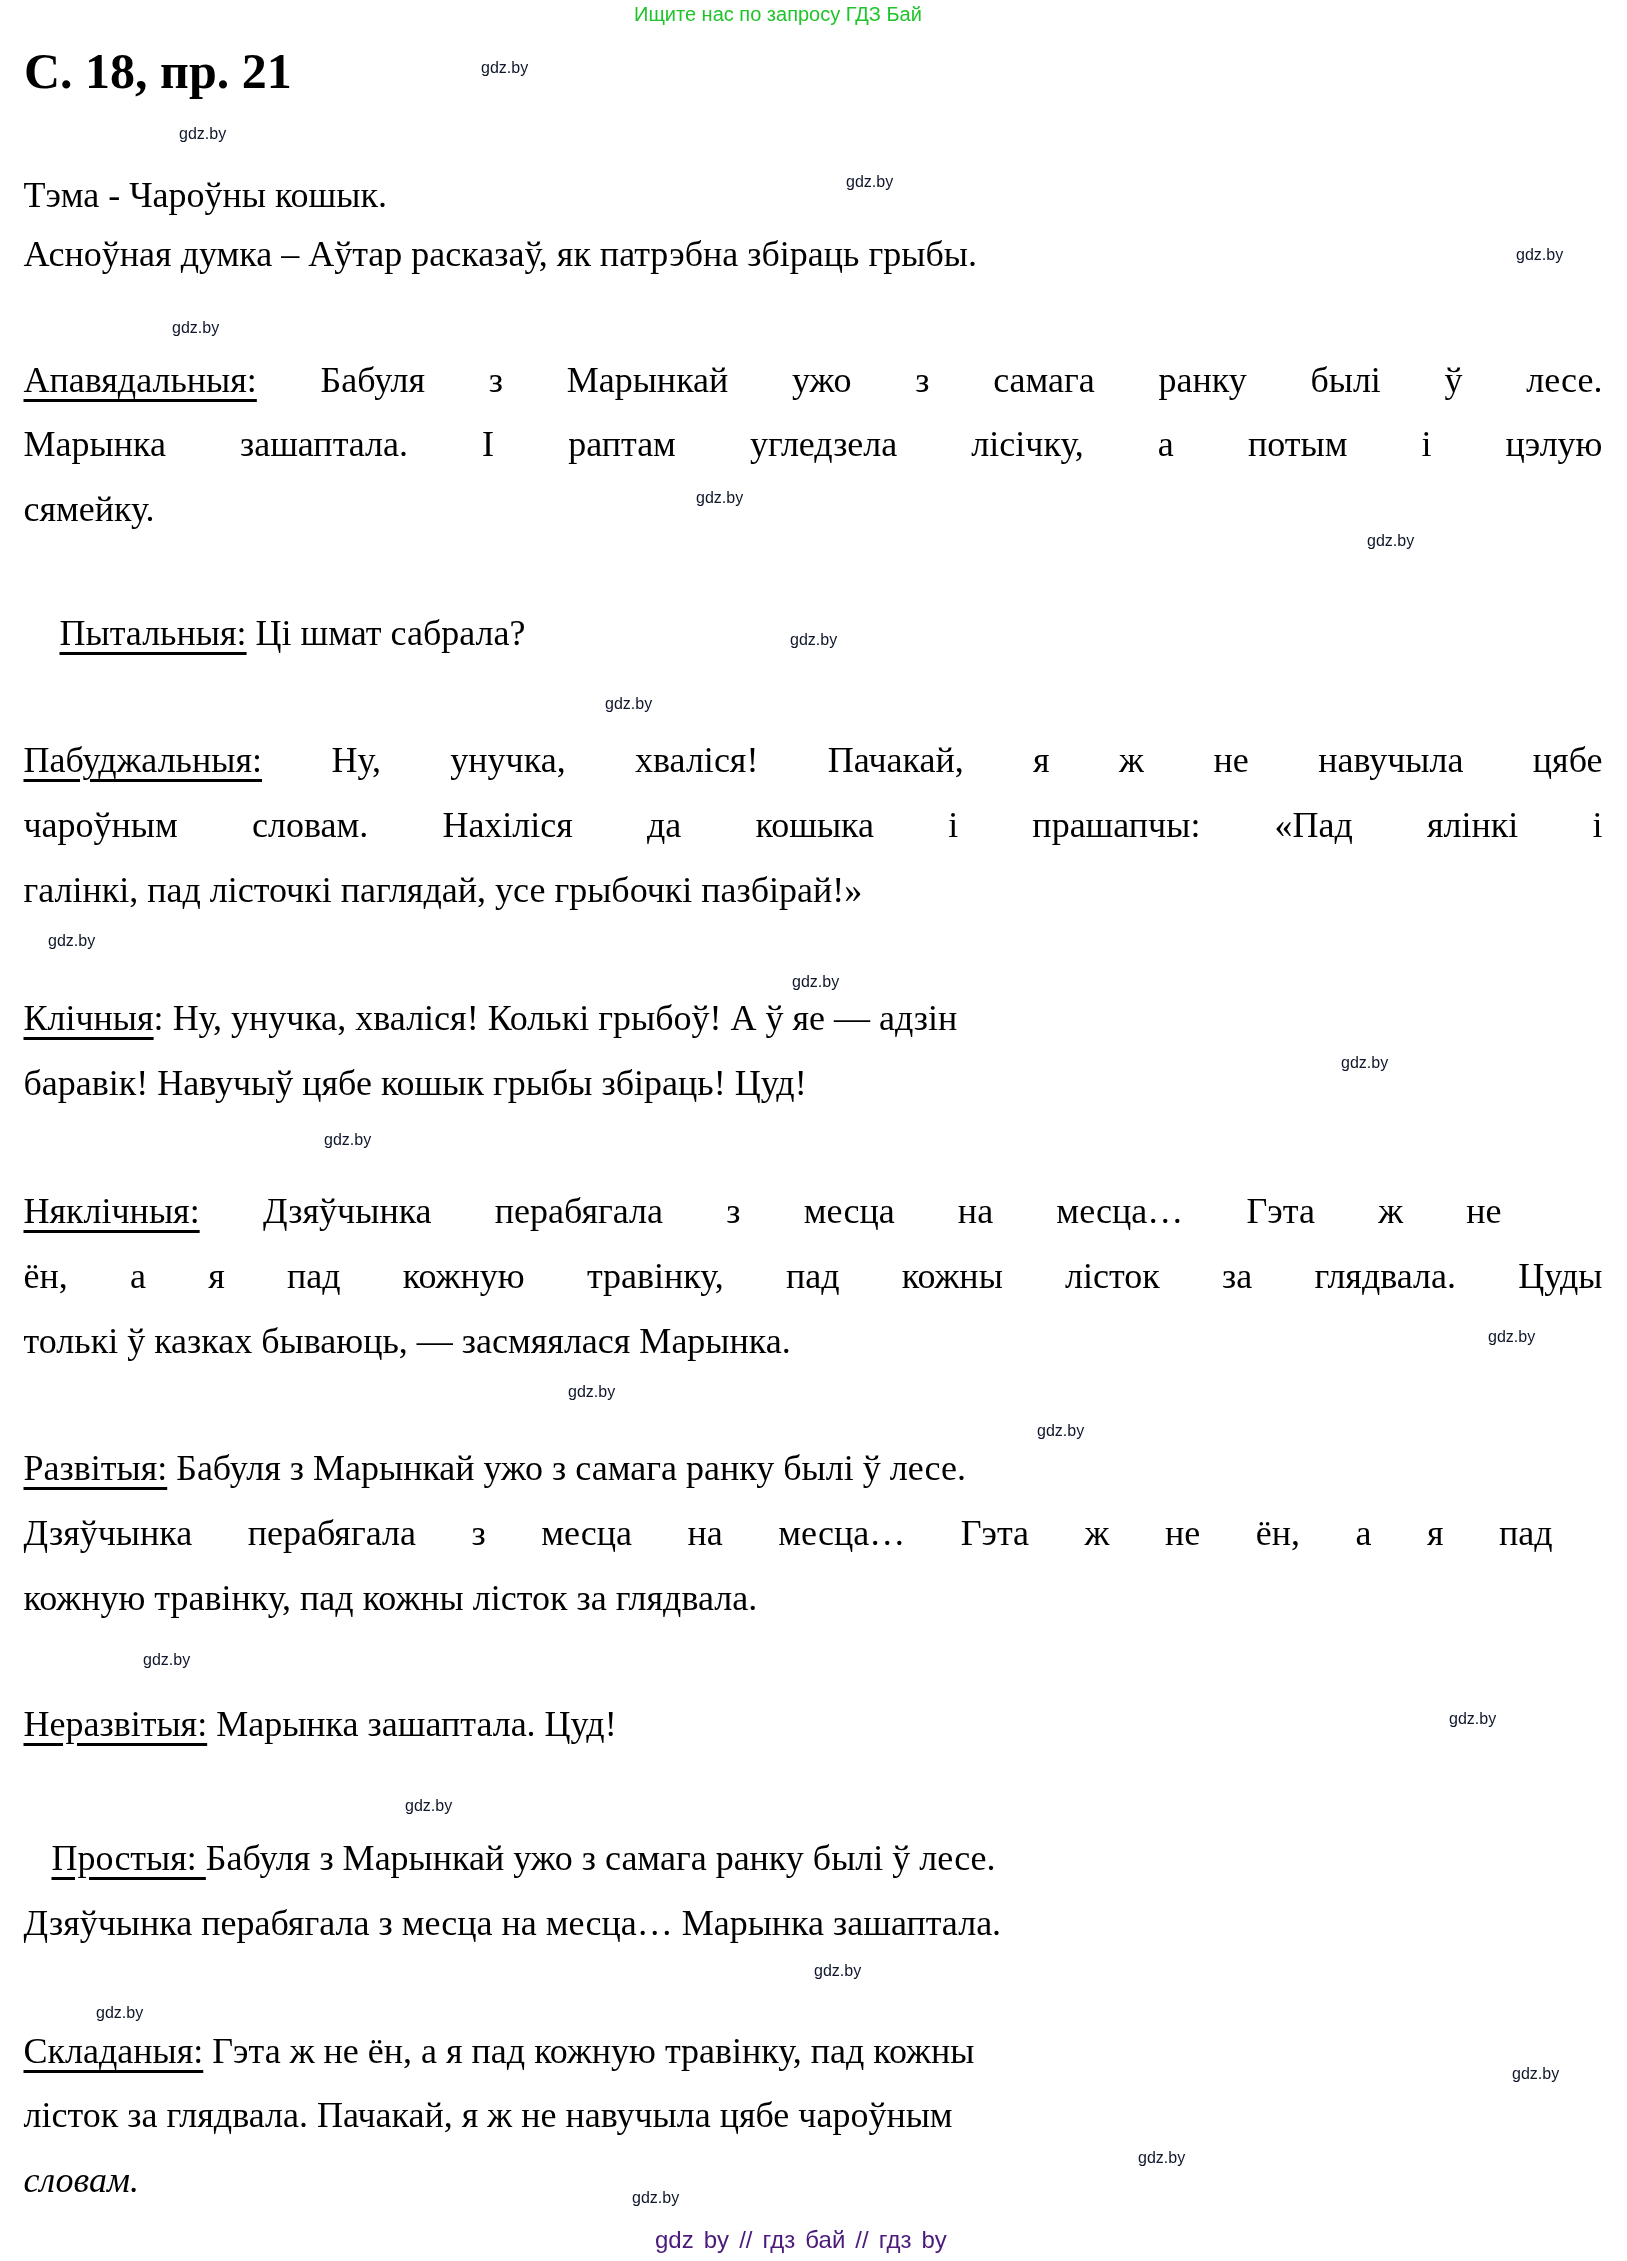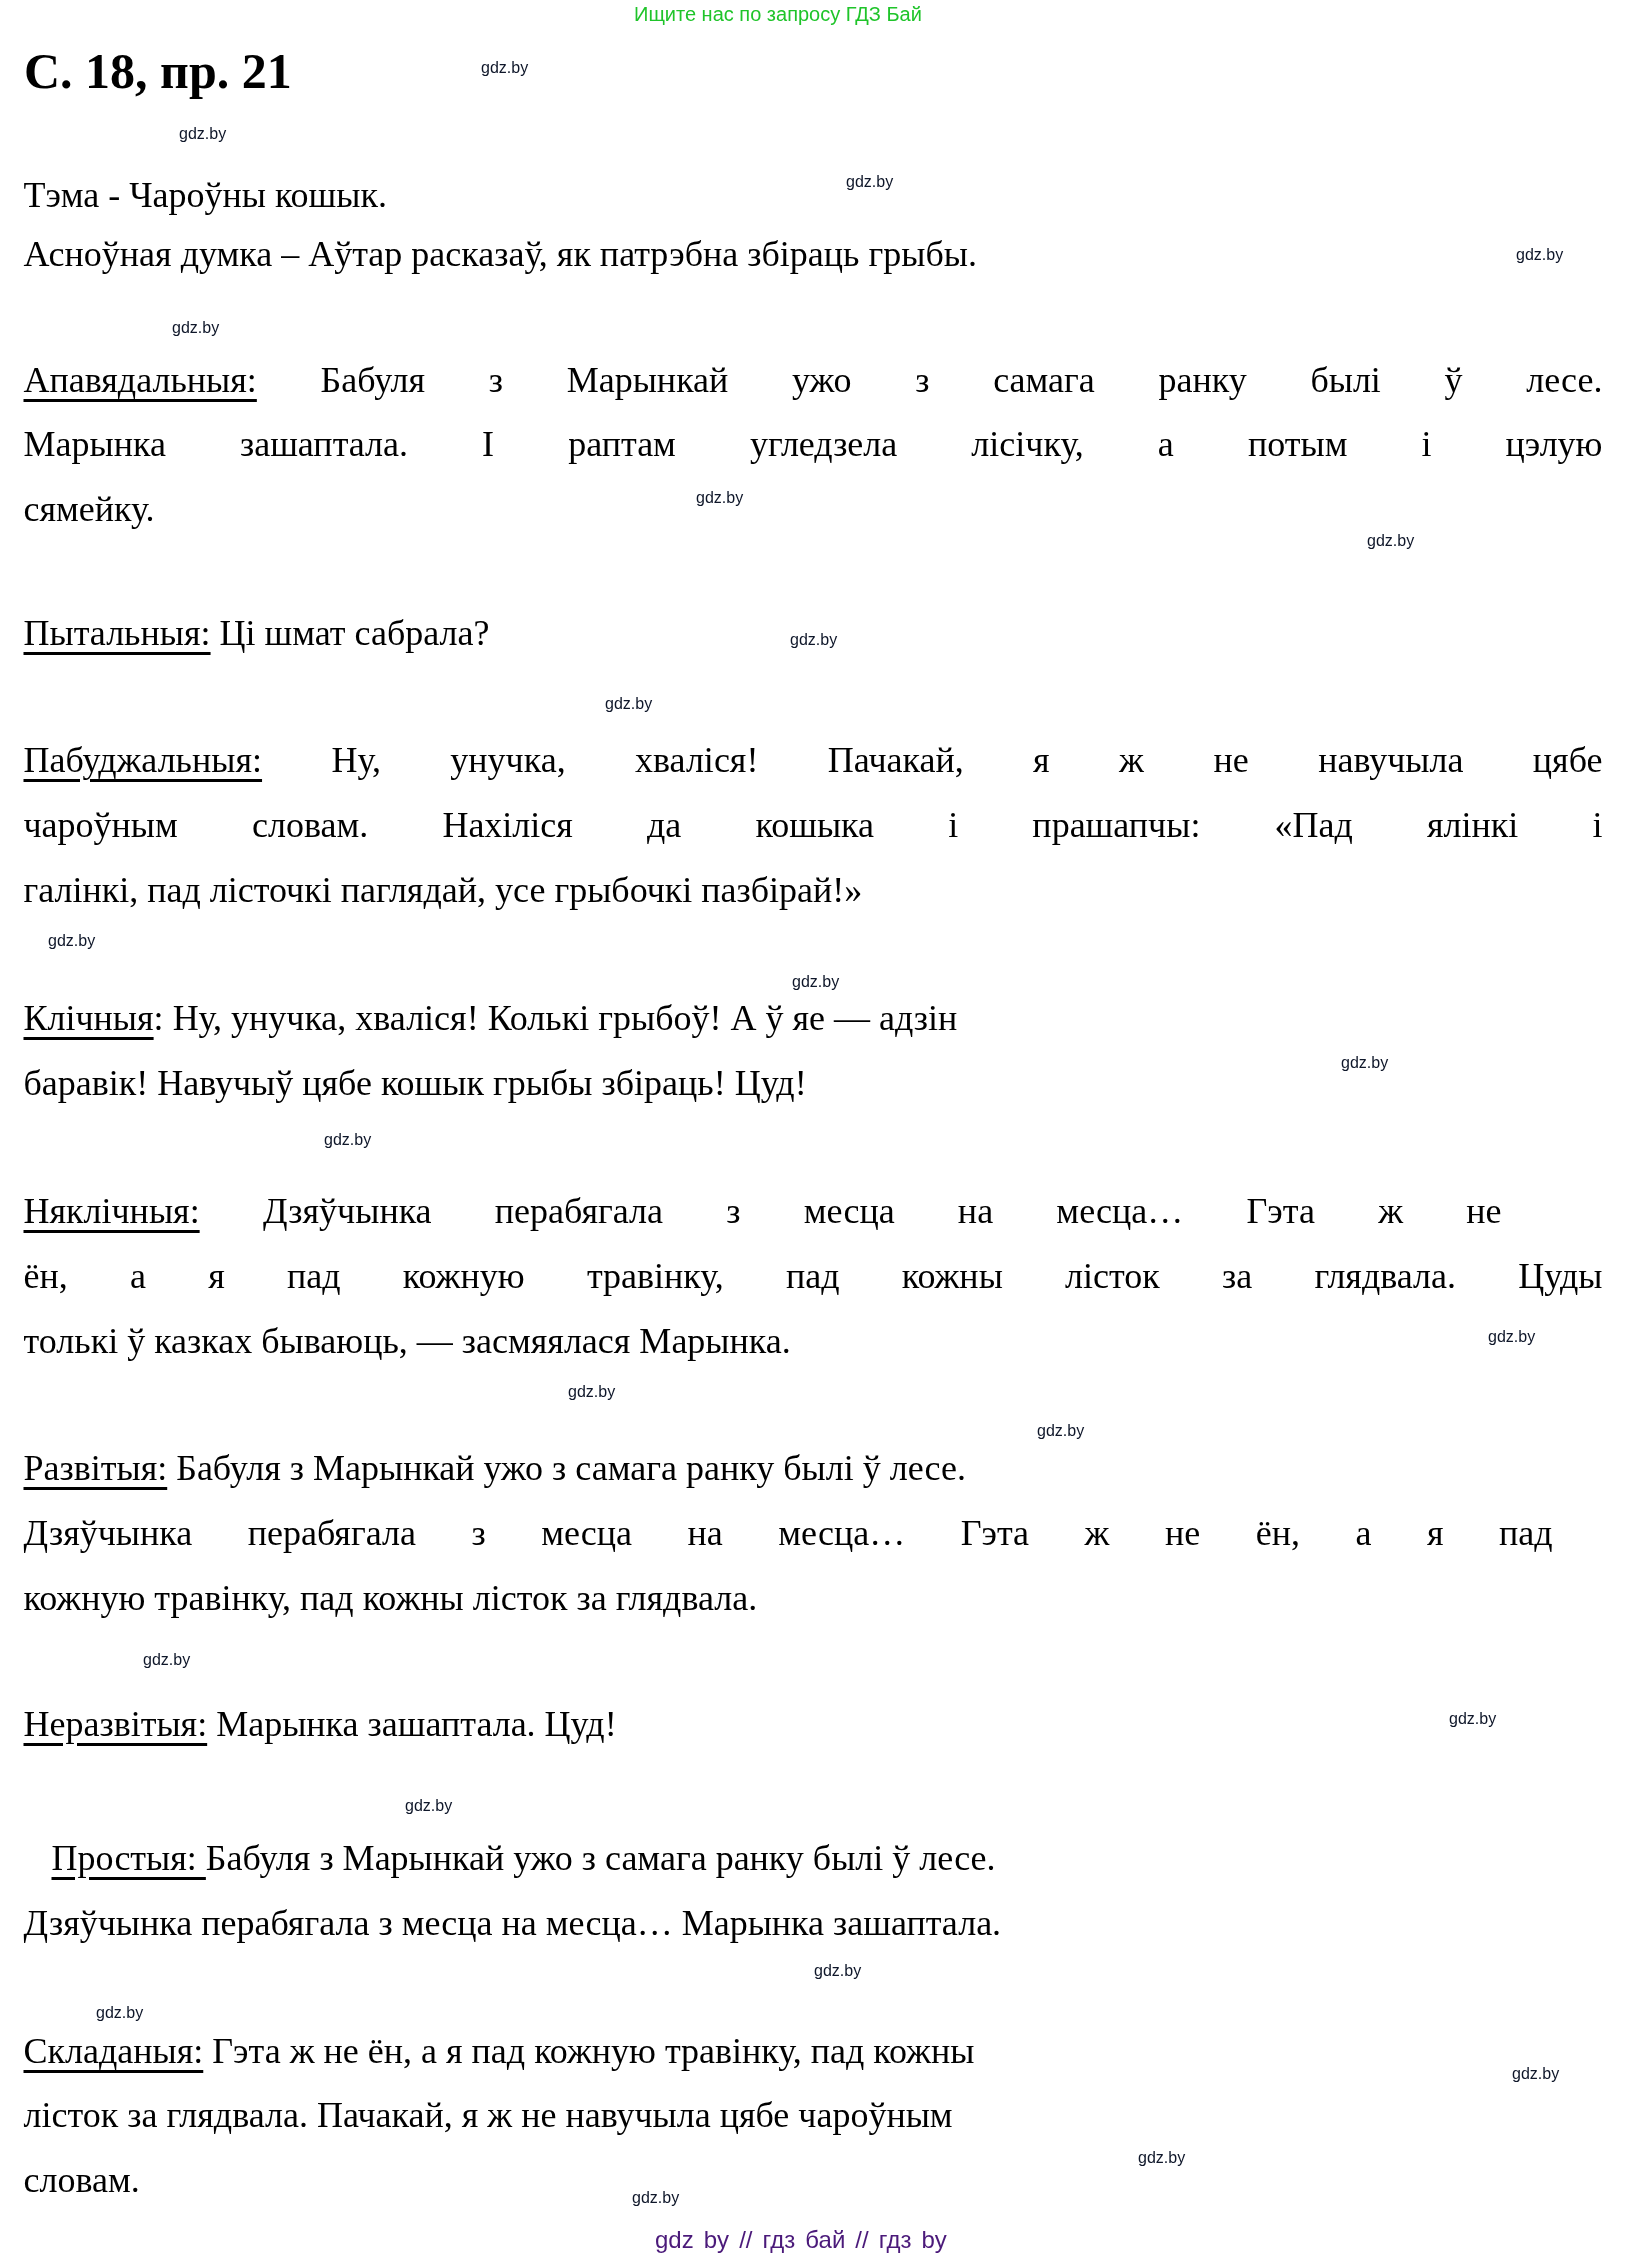--- a/index.html
+++ b/index.html
@@ -63,21 +63,21 @@
 <div class="abs wm" style="left:1138px;top:2144px;">gdz.by</div>
 <div class="abs wm" style="left:632px;top:2184px;">gdz.by</div>
 
 <div class="abs line" style="top:168px;">Тэма - Чароўны кошык.</div>
 <div class="abs line" style="top:227px;">Асноўная думка – Аўтар расказаў, як патрэбна збіраць грыбы.</div>
 
 <div class="abs line just" style="top:353px;"><span class="lbl">Апавядальныя:</span><span> Бабуля з Марынкай ужо з самага ранку былі ў лесе.</span></div>
 <div class="abs line just" style="top:417px;">Марынка зашаптала. І раптам угледзела лісічку, а потым і цэлую</div>
 <div class="abs line" style="top:482px;">сямейку.</div>
 
-<div class="abs line" style="top:606px;"><span class="lbl">Пытальныя:</span><span> Ці шмат сабрала?</span></div>
+<div class="abs line" style="top:606px;margin-left:36px;"><span class="lbl">Пытальныя:</span><span> Ці шмат сабрала?</span></div>
 
 <div class="abs line just" style="top:733px;"><span class="lbl">Пабуджальныя:</span><span> Ну, унучка, хваліся! Пачакай, я ж не навучыла цябе</span></div>
 <div class="abs line just" style="top:798px;">чароўным словам. Нахіліся да кошыка і прашапчы: «Пад ялінкі і</div>
 <div class="abs line" style="top:863px;">галінкі, пад лісточкі паглядай, усе грыбочкі пазбірай!»</div>
 
 <div class="abs line" style="top:991px;"><span class="lbl">Клічныя</span><span>:</span><span> Ну, унучка, хваліся! Колькі грыбоў! А ў яе — адзін</span></div>
 <div class="abs line" style="top:1056px;text-align:right;">баравік! Навучыў цябе кошык грыбы збіраць! Цуд!</div>
 
 <div class="abs line just" style="top:1184px;width:1478px;"><span class="lbl">Няклічныя:</span><span> Дзяўчынка перабягала з месца на месца… Гэта ж не</span></div>
 <div class="abs line just" style="top:1249px;">ён, а я пад кожную травінку, пад кожны лісток за глядвала. Цуды</div>
@@ -87,16 +87,16 @@
 <div class="abs line just" style="top:1506px;width:1529px;">Дзяўчынка перабягала з месца на месца… Гэта ж не ён, а я пад</div>
 <div class="abs line" style="top:1571px;">кожную травінку, пад кожны лісток за глядвала.</div>
 
 <div class="abs line" style="top:1697px;"><span class="lbl">Неразвітыя:</span><span> Марынка зашаптала. Цуд!</span></div>
 
 <div class="abs line" style="top:1831px;margin-left:28px;"><span class="lbl">Простыя: </span><span>Бабуля з Марынкай ужо з самага ранку былі ў лесе.</span></div>
 <div class="abs line" style="top:1896px;">Дзяўчынка перабягала з месца на месца… Марынка зашаптала.</div>
 
 <div class="abs line" style="top:2024px;"><span class="lbl">Складаныя:</span><span> Гэта ж не ён, а я пад кожную травінку, пад кожны</span></div>
 <div class="abs line" style="top:2088px;text-align:right;">лісток за глядвала. Пачакай, я ж не навучыла цябе чароўным</div>
-<div class="abs line" style="top:2153px;">словам.</div>
+<div class="abs line" style="top:2153px;font-style:italic;">словам.</div>
 
 <div class="abs footer">gdz by  //  гдз бай  //  гдз by</div>
 
 
 </body></html>

